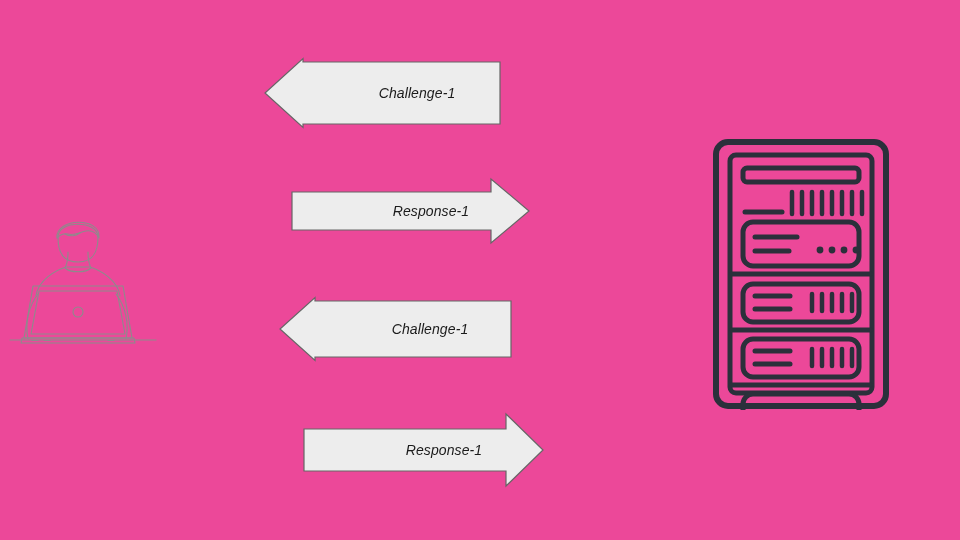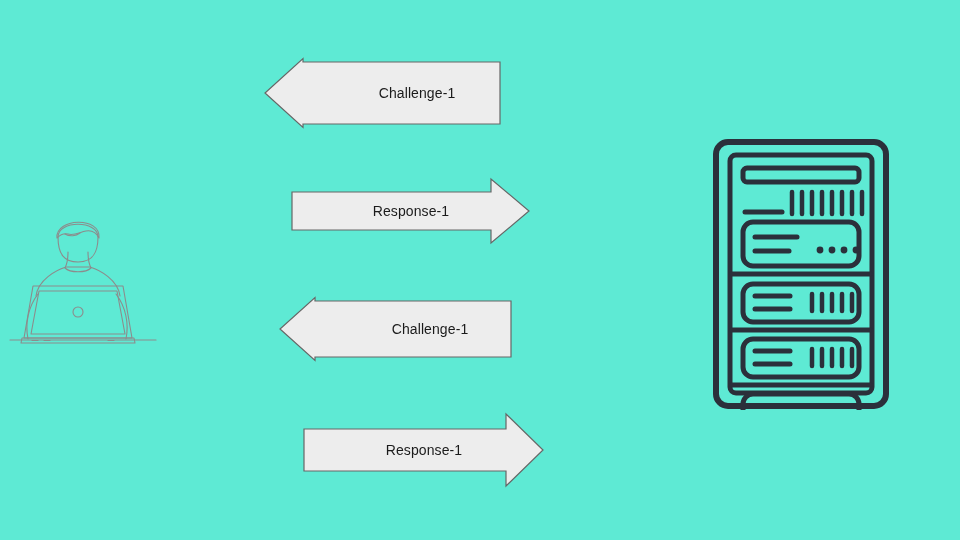--- a/index.html
+++ b/index.html
@@ -4,23 +4,24 @@
 <style>
   html, body {
     margin: 0;
     padding: 0;
     background: #ffffff;
   }
   #canvas {
     position: relative;
     width: 960px;
     height: 540px;
-    background: #5eead4;
+    background: #ec4899;
     overflow: hidden;
     font-family: "Liberation Sans", sans-serif;
+    font-style: italic;
   }
   .arrow-wrap {
     position: absolute;
   }
   .arrow-wrap svg {
     display: block;
     overflow: visible;
   }
   .arrow-label {
     position: absolute;
@@ -31,21 +32,21 @@
     display: flex;
     align-items: center;
     justify-content: center;
     font-size: 14px;
     color: #1b1b1b;
     letter-spacing: 0.1px;
     pointer-events: none;
     white-space: nowrap;
   }
   .arrow-label.shift-right { padding-left: 34px; }
-  .arrow-label.shift-left  { padding-right: 34px; }
+  .arrow-label.shift-left  { padding-right: 34px; margin-left: 20px; }
 
   #actor { position: absolute; left: 8px; top: 212px; }
   #server { position: absolute; left: 712px; top: 138px; }
 </style>
 </head>
 <body>
 
 <div id="canvas">
 
   <div id="actor">

